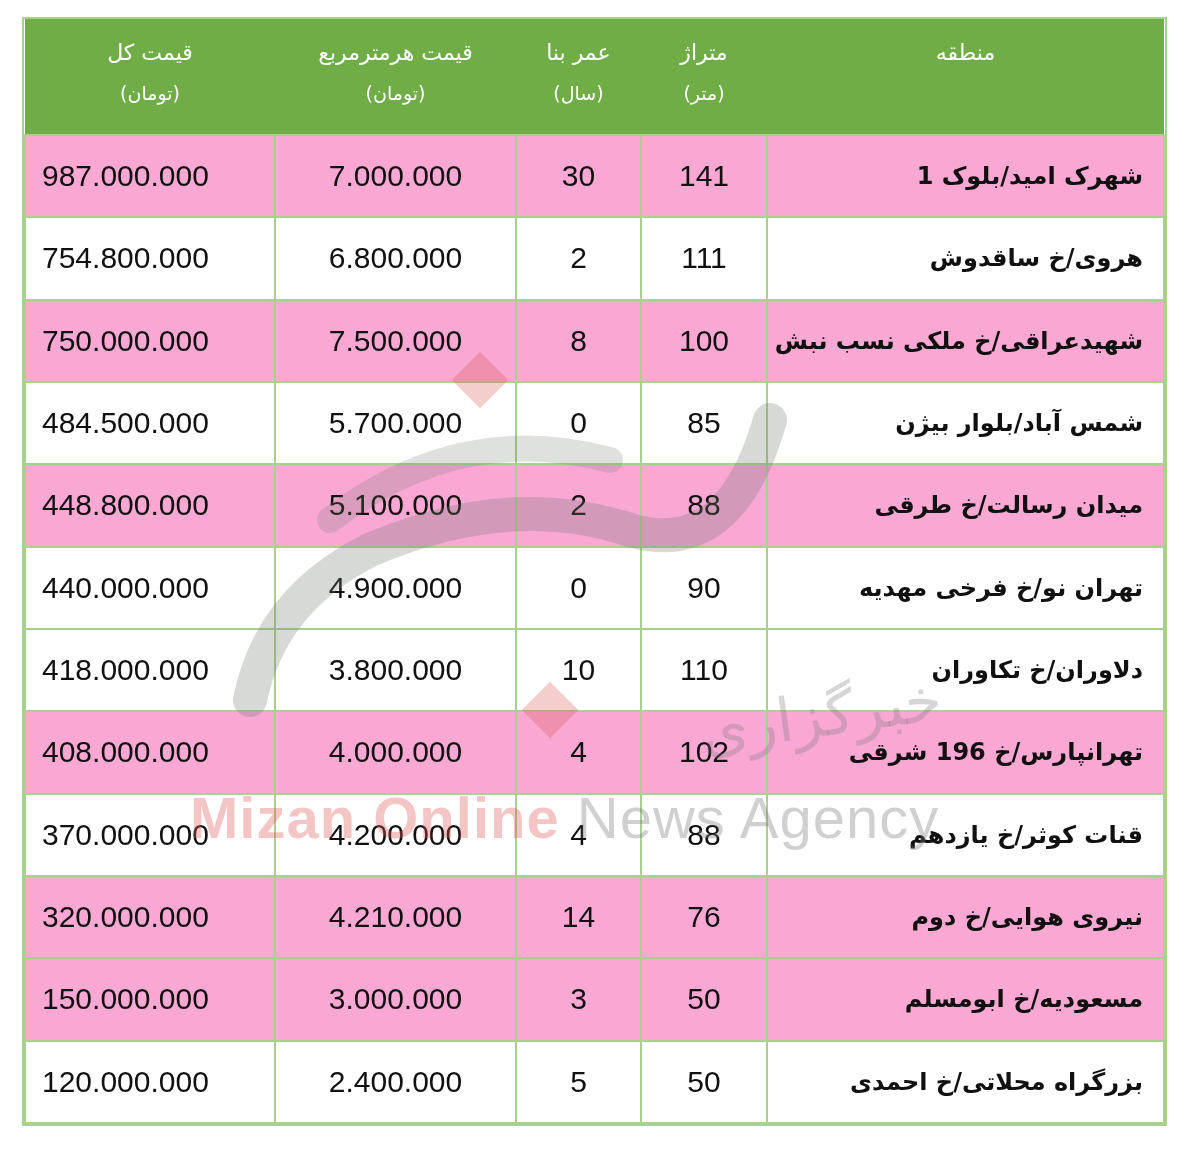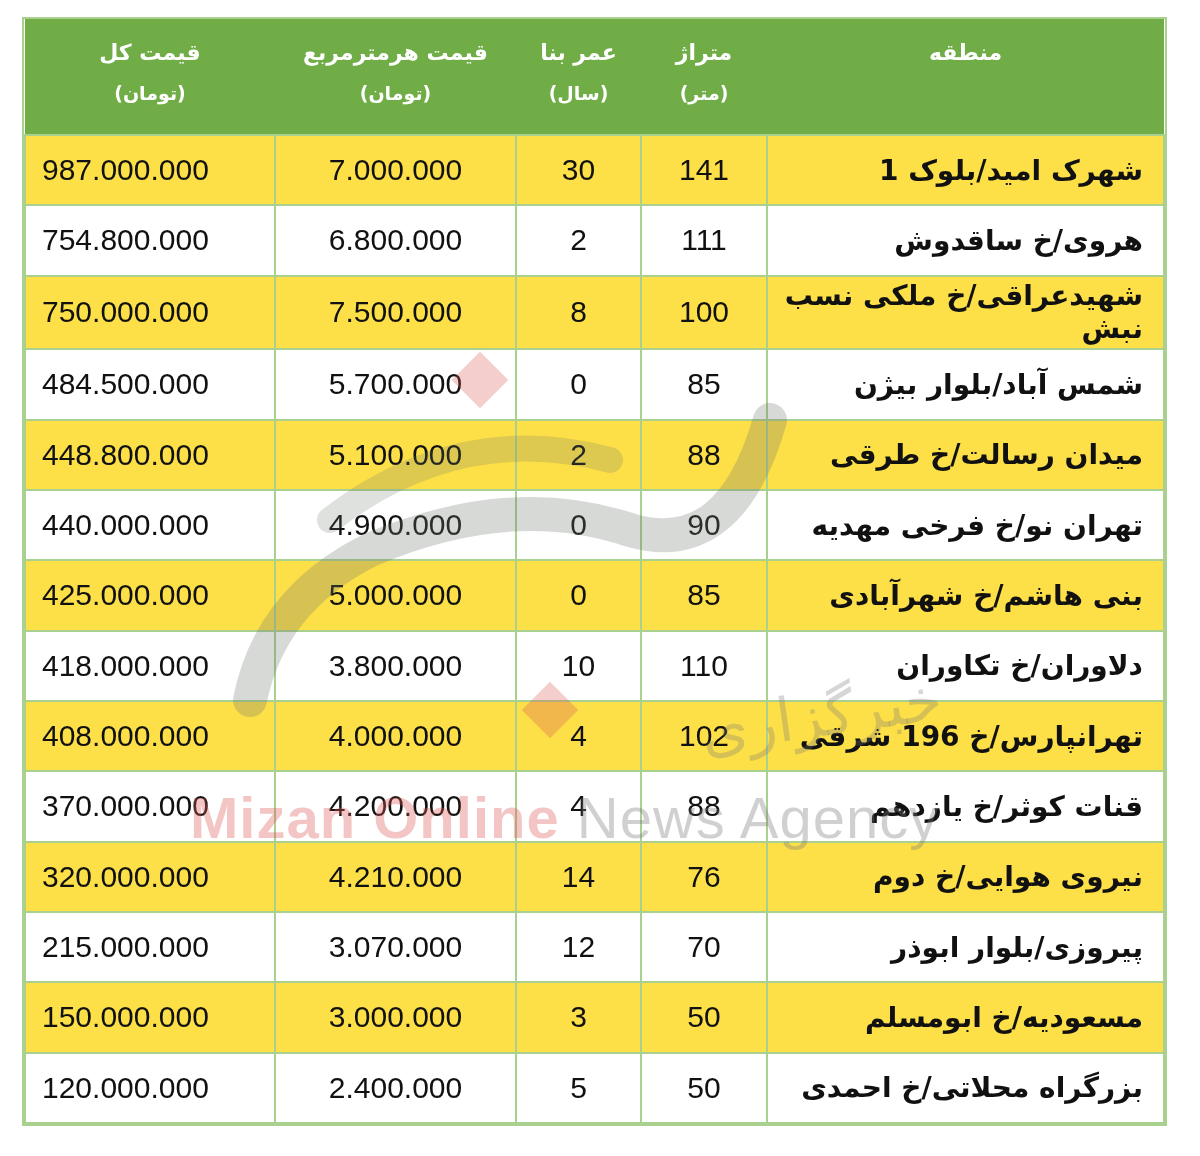--- a/index.html
+++ b/index.html
@@ -1,23 +1,23 @@
 <!DOCTYPE html>
 <html><head>
 <meta charset="utf-8">
 <style>
   html, body { margin:0; padding:0; background:#ffffff; }
   body { width:1200px; height:1156px; position:relative; overflow:hidden; font-family:"DejaVu Sans", sans-serif; }
   .table-wrap { position:absolute; left:22px; top:17px; width:1145px; height:1109px; border:2px solid #a9d08e; box-sizing:border-box; }
   table { border-collapse:collapse; width:100%; height:100%; table-layout:fixed; }
-  th { background:#70ad47; color:#ffffff; font-weight:bold; font-size:22px; height:100px; vertical-align:top; padding-top:14px; line-height:40px; border:none; }
+  th { background:#70ad47; color:#ffffff; font-weight:normal; font-size:22px; height:100px; vertical-align:top; padding-top:14px; line-height:40px; border:none; }
   th .sub { display:block; font-size:19px;text-align:center; }
   td { border:2px solid #a9d08e; height:63px; font-size:30px; color:#111; font-family:"Liberation Sans", sans-serif; text-align:center; padding:0; }
-  tr.alt td { background:#fde047; }
-  td.region { text-align:right; direction:rtl; padding-right:20px; font-family:"DejaVu Sans", sans-serif; font-weight:bold; font-size:28px; }
+  tr.alt td { background:#f9a8d4; }
+  td.region { text-align:right; direction:rtl; padding-right:20px; font-family:"DejaVu Sans", sans-serif; font-weight:bold; font-size:24px; }
   td.total { text-align:left; padding-left:16px; }
   col.c-total { width:250px; } col.c-ppm { width:241px; } col.c-age { width:125px; } col.c-area { width:126px; } col.c-region { width:auto; }
   .wm { position:absolute; pointer-events:none; }
   .wm-en { left:190px; top:784px; font-size:58px; font-family:"Liberation Sans", sans-serif; letter-spacing:1px; white-space:nowrap; }
   .wm-en .red { color:rgba(220,90,90,0.35); font-weight:bold; }
   .wm-en .grey { color:rgba(120,120,120,0.35); }
   .wm-fa { left:700px; top:680px; font-size:60px; color:rgba(120,120,120,0.3); direction:rtl; transform:rotate(-8deg); }
   .wm-stroke { left:210px; top:300px; width:600px; height:460px; }
 </style>
 </head>
@@ -77,27 +77,20 @@
           <td>88</td>
           <td class="region">میدان رسالت/خ طرقی</td>
         </tr>
         <tr>
           <td class="total">440.000.000</td>
           <td>4.900.000</td>
           <td>0</td>
           <td>90</td>
           <td class="region">تهران نو/خ فرخی مهدیه</td>
         </tr>
-        <tr class="alt">
-          <td class="total">425.000.000</td>
-          <td>5.000.000</td>
-          <td>0</td>
-          <td>85</td>
-          <td class="region">بنی هاشم/خ شهرآبادی</td>
-        </tr>
         <tr>
           <td class="total">418.000.000</td>
           <td>3.800.000</td>
           <td>10</td>
           <td>110</td>
           <td class="region">دلاوران/خ تکاوران</td>
         </tr>
         <tr class="alt">
           <td class="total">408.000.000</td>
           <td>4.000.000</td>
@@ -111,27 +104,20 @@
           <td>4</td>
           <td>88</td>
           <td class="region">قنات کوثر/خ یازدهم</td>
         </tr>
         <tr class="alt">
           <td class="total">320.000.000</td>
           <td>4.210.000</td>
           <td>14</td>
           <td>76</td>
           <td class="region">نیروی هوایی/خ دوم</td>
-        </tr>
-        <tr>
-          <td class="total">215.000.000</td>
-          <td>3.070.000</td>
-          <td>12</td>
-          <td>70</td>
-          <td class="region">پیروزی/بلوار ابوذر</td>
         </tr>
         <tr class="alt">
           <td class="total">150.000.000</td>
           <td>3.000.000</td>
           <td>3</td>
           <td>50</td>
           <td class="region">مسعودیه/خ ابومسلم</td>
         </tr>
         <tr>
           <td class="total">120.000.000</td>

